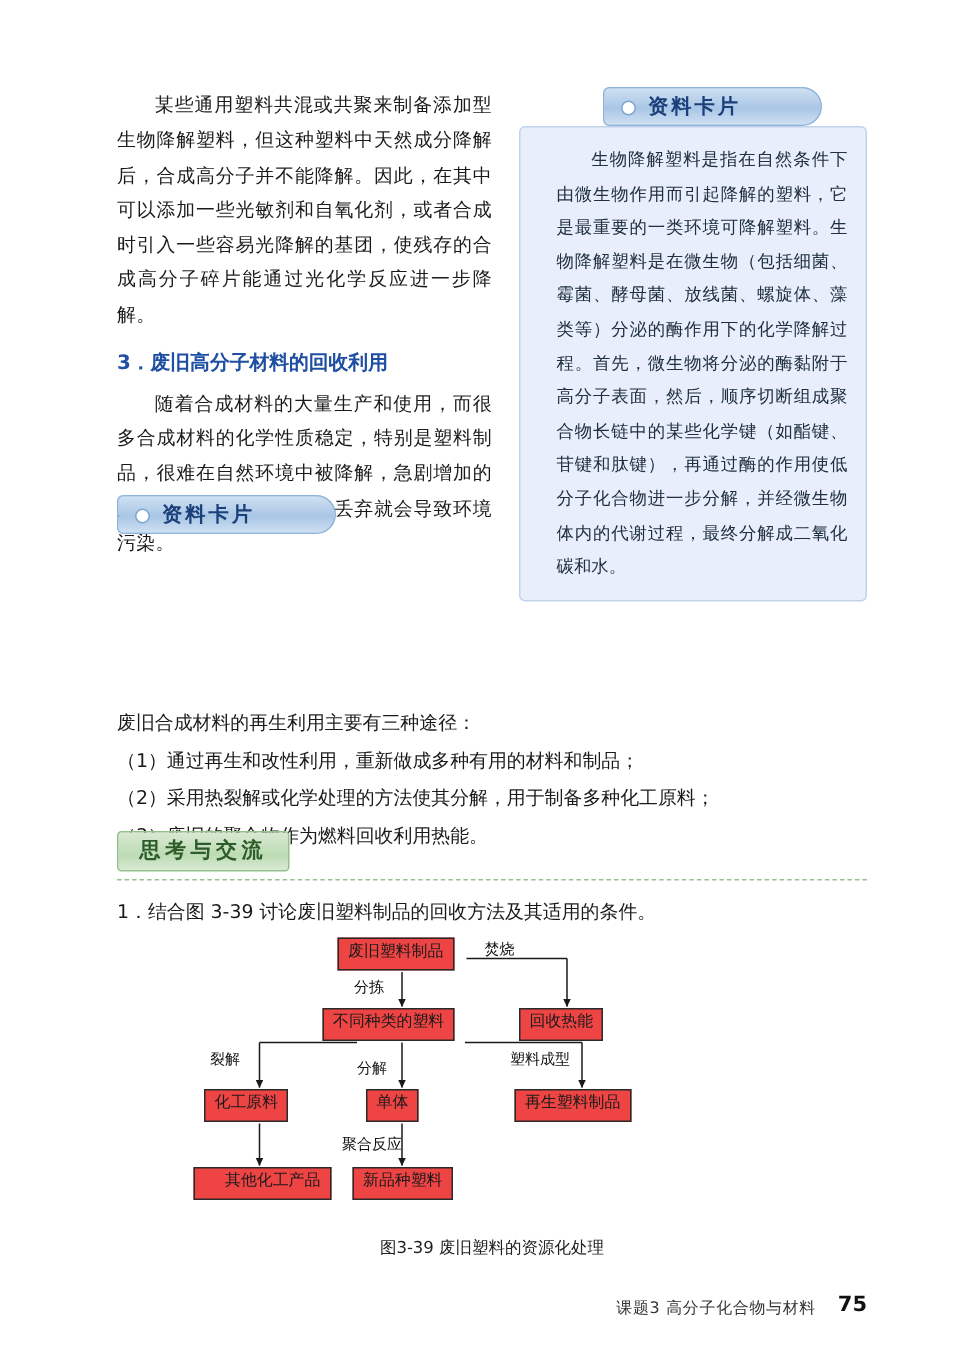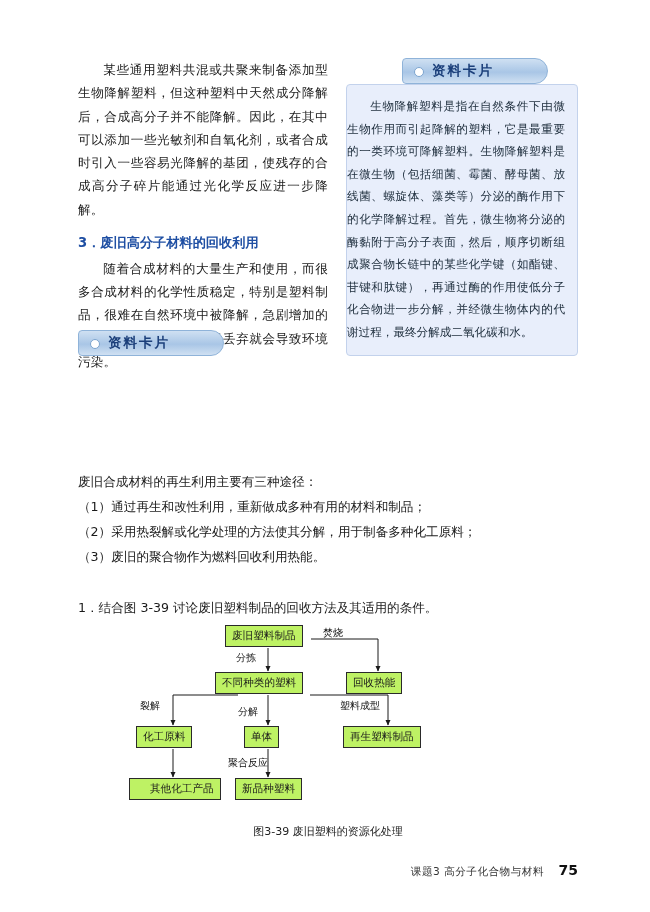--- a/index.html
+++ b/index.html
@@ -92,21 +92,21 @@
     top: 4px;
     font-size: 13.5px;
     font-weight: bold;
     color: #1b3f7a;
     letter-spacing: 2px;
   }
   .card-body {
     background: #e8eefb;
     border: 1px solid #c3d2ec;
     border-radius: 4px;
-    padding: 10px 12px 11px 0;
+    padding: 10px 12px 11px 24px;
     box-sizing: border-box;
   }
   .card-body p {
     margin: 0;
     font-size: 11.6px;
     line-height: 1.95;
     text-align: justify;
     text-indent: 2em;
     color: #20303f;
   }
@@ -184,28 +184,29 @@
   
   .diagram {
     position: absolute;
     left: 78px;
     top: 625px;
     width: 500px;
     height: 190px;
   }
   .node {
     position: absolute;
-    background: #bef264;
+    background: #ef4444;
     border: 1px solid #2a2a2a;
     font-size: 10.6px;
     line-height: 1;
     padding: 4px 6px 5px 6px;
     white-space: nowrap;
     box-sizing: border-box;
     text-align: center;
+    font-family: Liberation Serif, serif;
   }
   .elabel {
     position: absolute;
     font-size: 10px;
     color: #111;
     white-space: nowrap;
   }
   .diagram svg {
     position: absolute;
     left: 0; top: 0;
@@ -279,20 +280,24 @@
     <div class="title">资料卡片</div>
   </div>
 
   <div class="after-card">
     <p class="lead">废旧合成材料的再生利用主要有三种途径：</p>
     <p class="item">（1）通过再生和改性利用，重新做成多种有用的材料和制品；</p>
     <p class="item">（2）采用热裂解或化学处理的方法使其分解，用于制备多种化工原料；</p>
     <p class="item">（3）废旧的聚合物作为燃料回收利用热能。</p>
   </div>
 
+  <div class="think-banner">
+    <span class="tag">思考与交流</span>
+    <div class="rule"></div>
+  </div>
   <div class="question">1．结合图 3-39 讨论废旧塑料制品的回收方法及其适用的条件。</div>
 
   <div class="diagram">
     <svg viewBox="0 0 500 190">
       <defs>
         <marker id="ah" markerWidth="7" markerHeight="7" refX="5.2" refY="2.6" orient="auto">
           <path d="M0,0 L5.6,2.6 L0,5.2 z" fill="#1a1a1a"></path>
         </marker>
       </defs>
 

